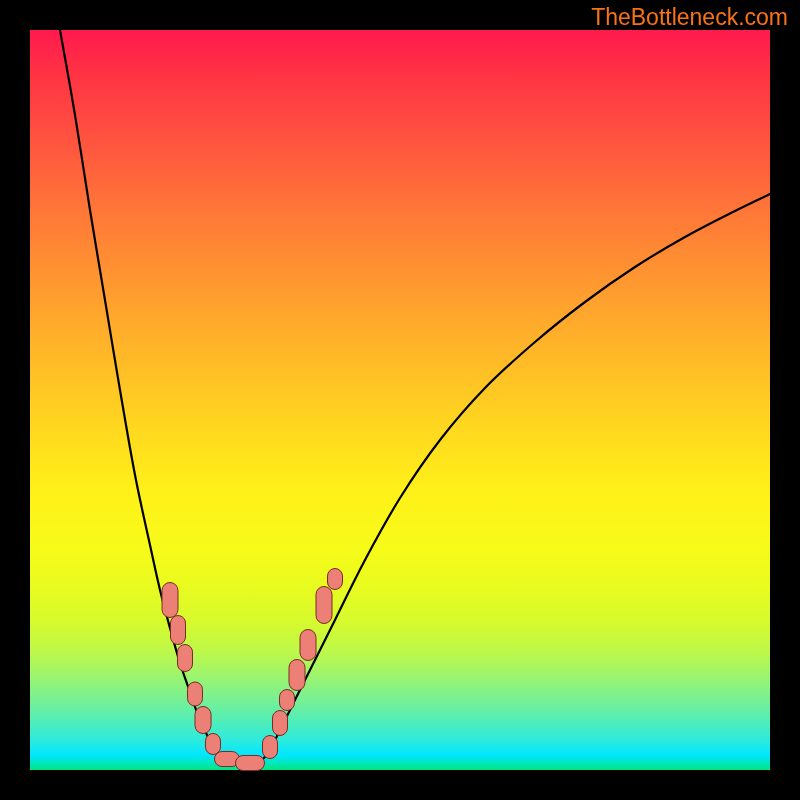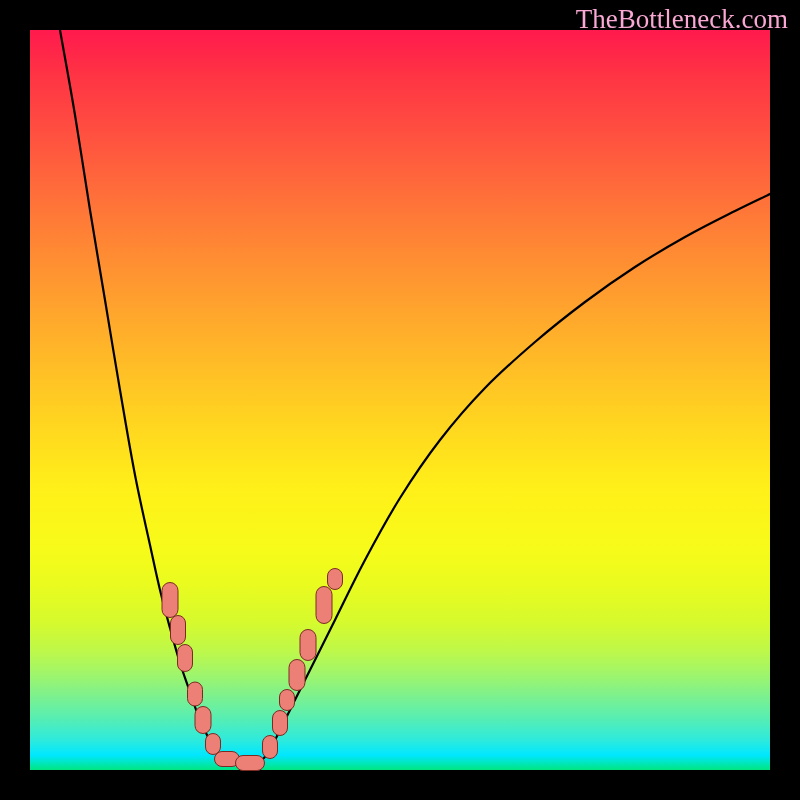--- a/index.html
+++ b/index.html
@@ -44,23 +44,23 @@
       #57eeb3 93%,
       #2deadd 96%,
       #00e7ff 98%,
       #00e680 100%
     );
   }
   .watermark {
     position: absolute;
     top: 4px;
     right: 12px;
-    font-family: Liberation Serif, serif;
-    font-size: 27px;
-    color: #f9a8d4;
+    font-family: Liberation Sans, sans-serif;
+    font-size: 23px;
+    color: #f97316;
     user-select: none;
   }
   svg.curves {
     position: absolute;
     left: 0;
     top: 0;
   }
   .marker {
     position: absolute;
     background: #ec8077;

